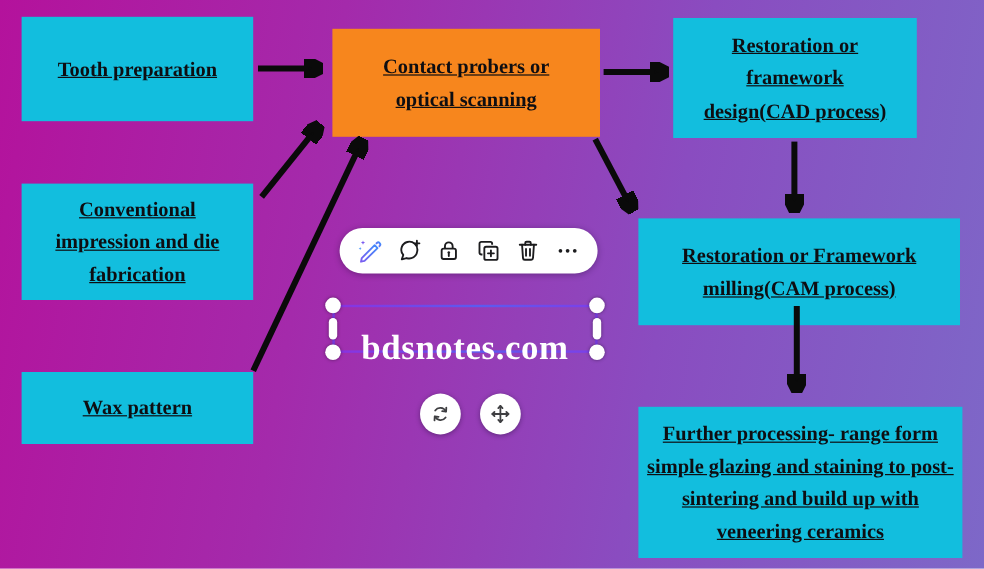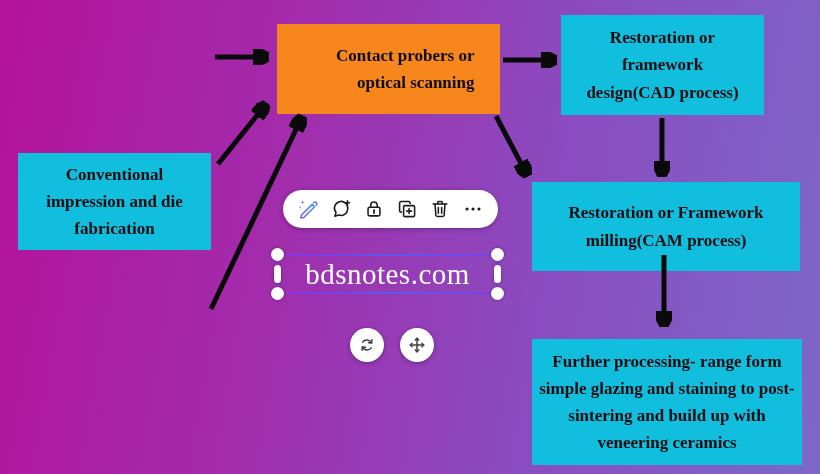--- a/index.html
+++ b/index.html
@@ -6,28 +6,28 @@
   .stage{
     position:relative;width:820px;height:474px;overflow:hidden;
     background:linear-gradient(100deg,#b4129c 0%,#a42aab 32%,#8a4cc0 66%,#7d68c8 100%);
     font-family:"Liberation Serif","DejaVu Serif",serif;
   }
   
   .node{
     position:absolute;display:flex;align-items:center;justify-content:center;
     text-align:center;font-weight:700;color:#0e0e12;font-size:17px;line-height:1.6;
   }
-  .node .node-label{display:block;margin:0 auto;}
+  .node .node-label{display:block;margin:0 auto;text-decoration:underline;}
   .fill-cyan{background:var(--cyan,#12bede);}
   .fill-orange{background:var(--orange,#f7861d);}
   #n0{left:18px;top:14px;width:193px;height:87px;}
   #n1{left:18px;top:153px;width:193px;height:97px;}
   #n1 .node-label{max-width:152px;}
   #n2{left:18px;top:310px;width:193px;height:60px;}
-  #n3{left:277px;top:24px;width:223px;height:90px;text-align:right;}
+  #n3{left:277px;top:24px;width:223px;height:90px;}
   #n3 .node-label{max-width:172px;}
   #n4{left:561px;top:15px;width:203px;height:100px;}
   #n4 .node-label{max-width:164px;}
   #n5{left:532px;top:182px;width:268px;height:89px;}
   #n5 .node-label{max-width:244px;}
   #n6{left:532px;top:339px;width:270px;height:126px;}
   #n6 .node-label{max-width:260px;}
   
   .arrows{position:absolute;left:0;top:0;z-index:3;pointer-events:none;}
   .arrows path{stroke:var(--arrow,#0a0a0a);stroke-width:5;fill:none;}
@@ -40,44 +40,50 @@
   .tb-btn{width:24px;height:24px;border:none;background:transparent;padding:0;cursor:pointer;display:flex;align-items:center;justify-content:center;}
   .tb-btn svg{width:22px;height:22px;display:block;}
   
   .selection{position:absolute;left:278px;top:255px;width:219px;height:38px;z-index:6;}
   .sel-edge{position:absolute;background:#7a3ce8;}
   .sel-top,.sel-bottom{left:0;width:219px;height:2px;background:linear-gradient(90deg,#8b31e0,#5b5bf0 55%,#7d3fe8);}
   .sel-top{top:-1px;} .sel-bottom{bottom:-1px;}
   .sel-left{left:-1px;top:0;width:2px;height:38px;}
   .sel-right{right:-1px;top:0;width:2px;height:38px;}
   .sel-text{
-    position:absolute;left:0;top:0;width:100%;height:100%;display:flex;align-items:center;justify-content:center;
-    color:#ffffff;font-weight:400;font-size:29px;letter-spacing:.5px;cursor:text;white-space:nowrap;
+    position:absolute;left:0;top:16px;width:100%;height:100%;display:flex;align-items:center;justify-content:center;
+    color:#ffffff;font-weight:700;font-size:29px;letter-spacing:.5px;cursor:text;white-space:nowrap;
   }
   .handle{position:absolute;background:#fff;box-shadow:0 0 3px rgba(0,0,0,.45);z-index:7;}
   .h-circle{width:13px;height:13px;border-radius:50%;}
   .h-tl{left:-7px;top:-7px;} .h-tr{right:-7px;top:-7px;}
   .h-bl{left:-7px;bottom:-7px;} .h-br{right:-7px;bottom:-7px;}
   .h-bar{width:7px;height:18px;border-radius:4px;top:10px;}
   .h-ml{left:-4px;} .h-mr{right:-4px;}
   
   .ctl-btn{
     position:absolute;width:34px;height:34px;border-radius:50%;background:#fff;border:none;padding:0;
     box-shadow:0 1px 4px rgba(20,10,40,.4);display:flex;align-items:center;justify-content:center;cursor:pointer;z-index:6;
   }
   #rotate-btn{left:350px;top:328px;} #move-btn{left:400px;top:328px;}
   .ctl-btn svg{width:20px;height:20px;display:block;}
 </style>
 </head>
 <body>
 
 <div class="stage" style="--cyan: #12bede; --orange: #f7861d; --arrow: #0a0a0a;">
 
+  <div class="node fill-cyan" id="n0">
+    <span class="node-label">Tooth preparation</span>
+  </div>
   <div class="node fill-cyan" id="n1">
     <span class="node-label">Conventional impression and die fabrication</span>
+  </div>
+  <div class="node fill-cyan" id="n2">
+    <span class="node-label">Wax pattern</span>
   </div>
   <div class="node fill-orange" id="n3">
     <span class="node-label">Contact probers or optical scanning</span>
   </div>
   <div class="node fill-cyan" id="n4">
     <span class="node-label">Restoration or framework design(CAD process)</span>
   </div>
   <div class="node fill-cyan" id="n5">
     <span class="node-label">Restoration or Framework milling(CAM process)</span>
   </div>

